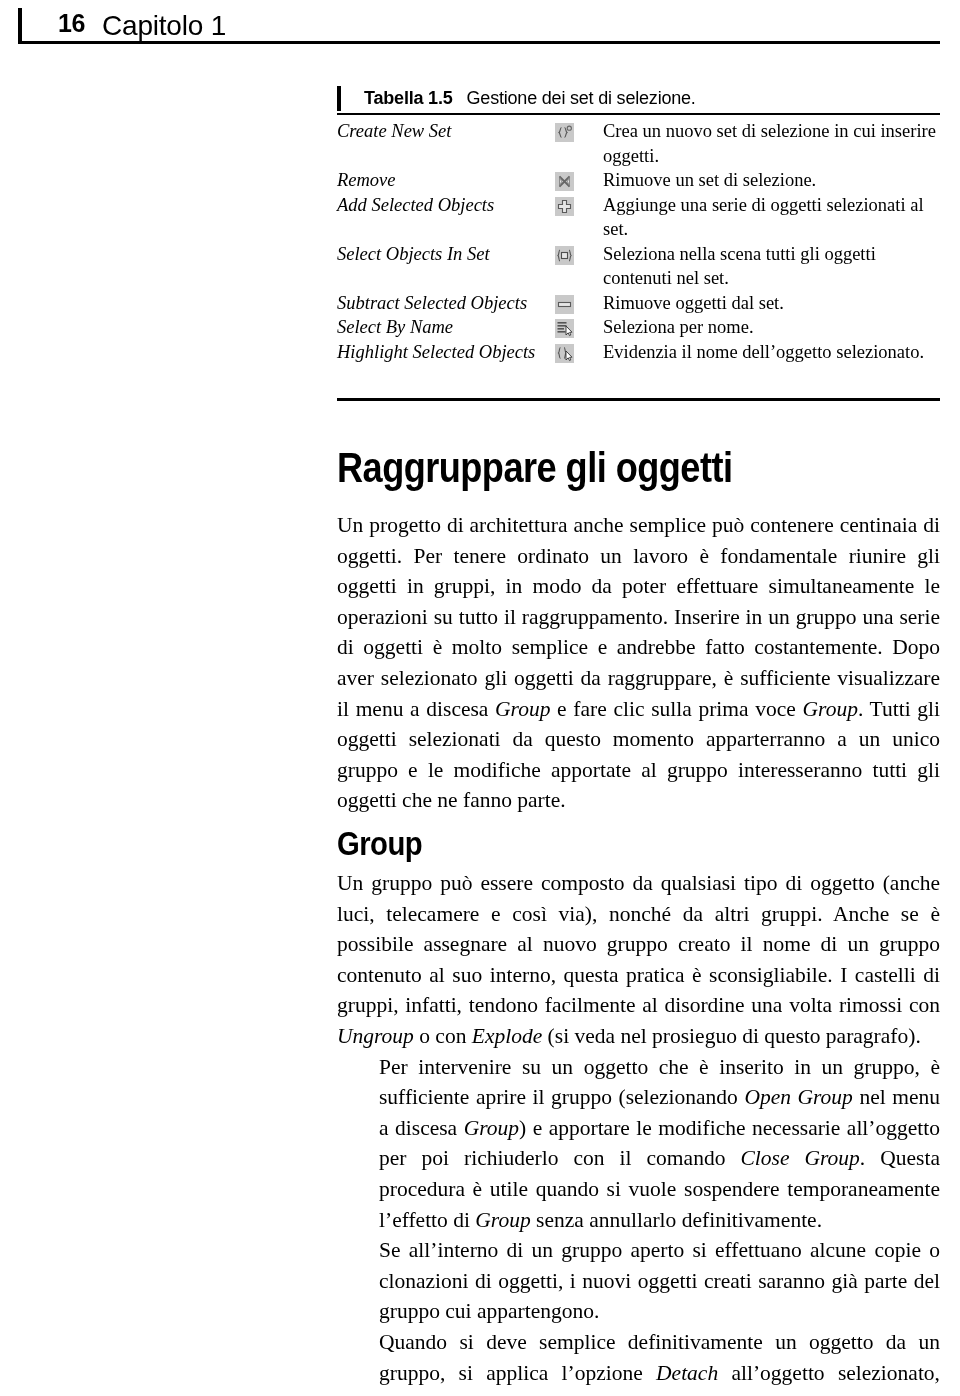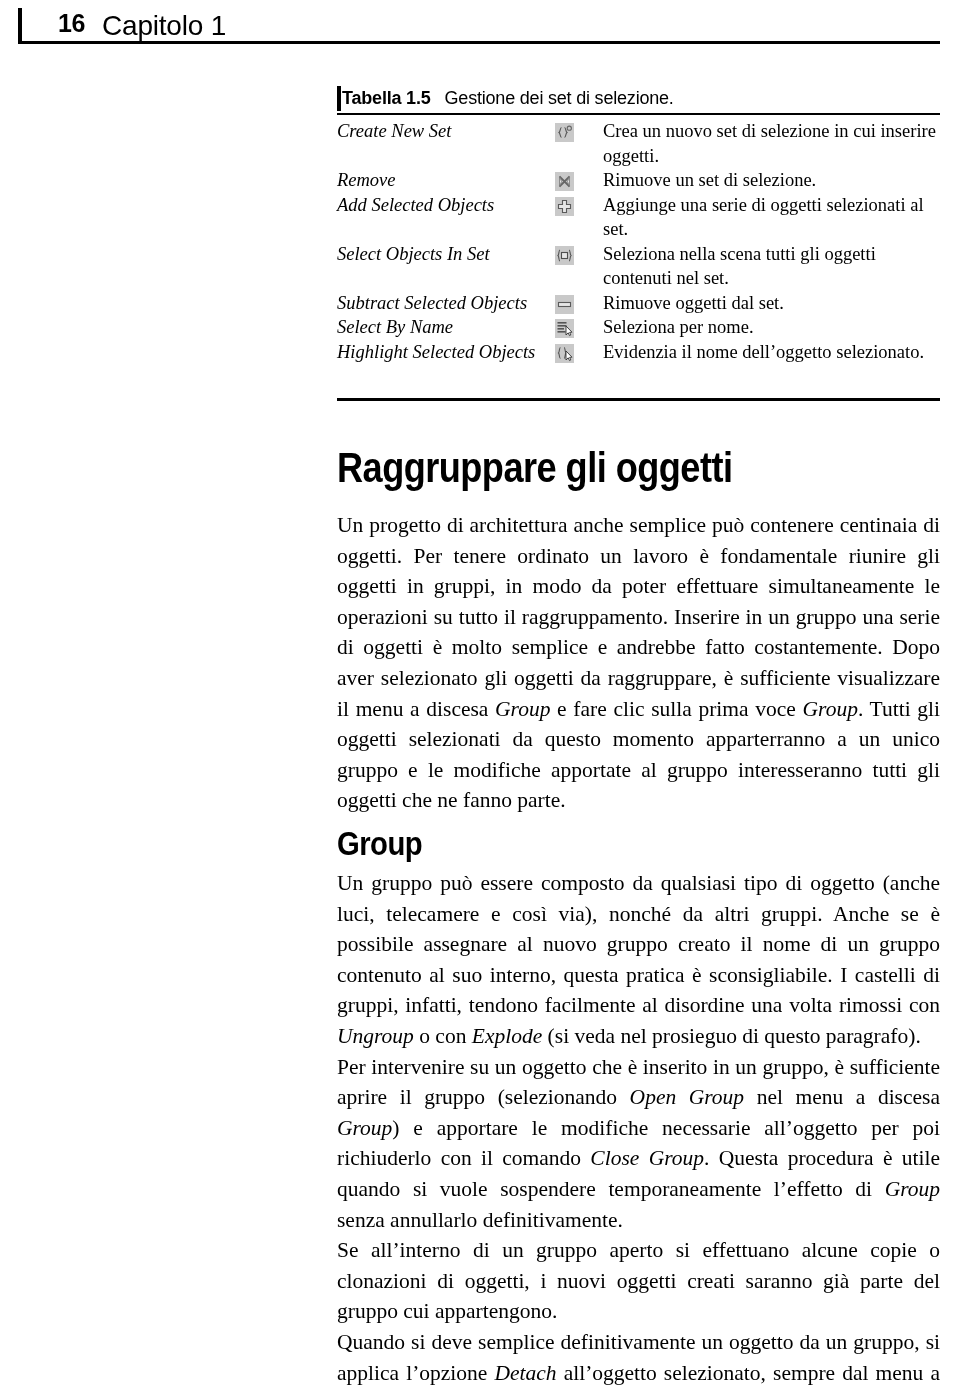--- a/index.html
+++ b/index.html
@@ -62,21 +62,21 @@
 
   
   .table-block {
     position: absolute;
     left: 337px;
     top: 86px;
     width: 603px;
   }
   .table-caption {
     position: relative;
-    padding-left: 5px;
+    padding-left: 27px;
     height: 26px;
   }
   .caption-bar {
     position: absolute;
     left: 0;
     top: 0;
     width: 4px;
     height: 25px;
     background: #000000;
   }
@@ -188,21 +188,21 @@
     text-align: justify;
     text-justify: inter-word;
     hyphens: manual;
   }
   .body-text p {
     margin: 0;
     text-indent: 0;
   }
   #para-1 { top: 510px; }
   #para-2 { top: 868px; }
-  .body-text p + p { margin-top: 0; }
+  .body-text p + p { margin-top: 0; margin-left: 42px; }
   em { font-style: italic; }
 </style>
 </head>
 <body>
 
 <div class="page-header">
   <div class="header-bar"></div>
   <div class="header-folio">16</div>
   <div class="header-title">Capitolo 1</div>
 </div>

